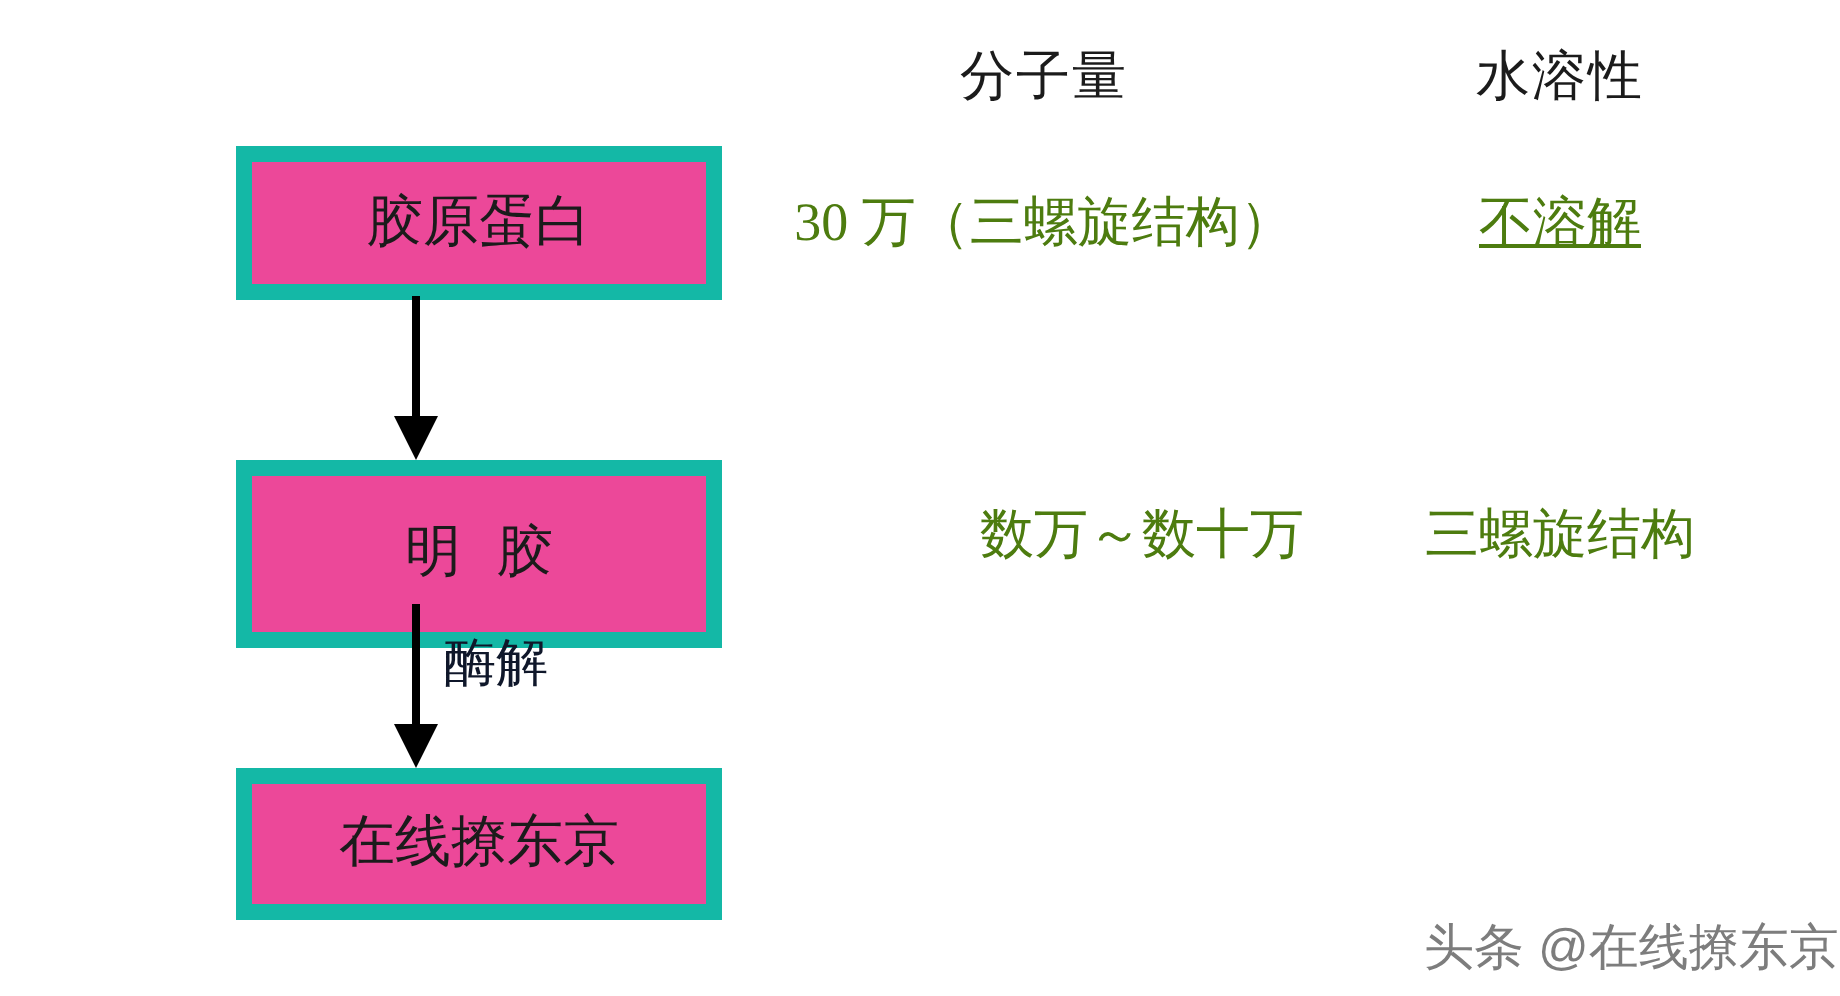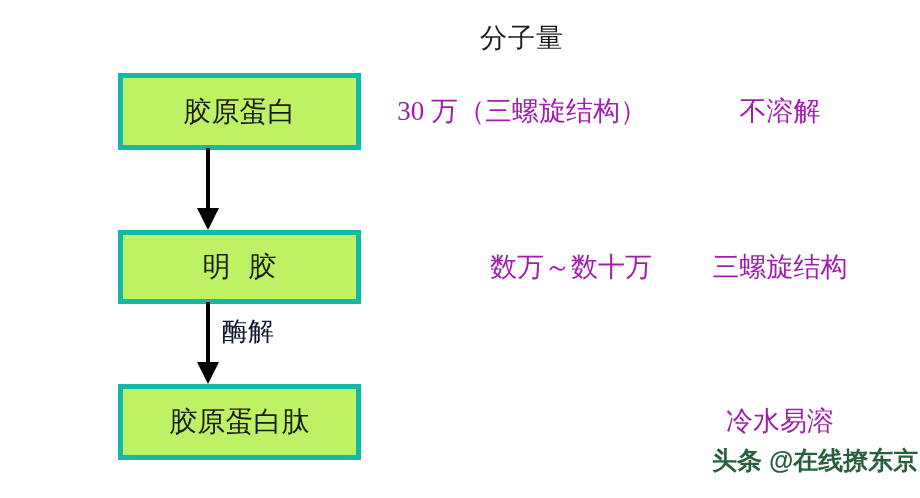--- a/index.html
+++ b/index.html
@@ -33,52 +33,52 @@
   }
   #header-mw   { left: 410px; width: 200px; }
   #header-sol  { left: 668px; width: 200px; }
 
   
   .node-box {
     position: absolute;
     left: 106px;
     width: 243px;
     box-sizing: border-box;
-    border: 5px solid #14b8a6;
-    background: #bef264;
+    border: 8px solid #14b8a6;
+    background: #ec4899;
     display: flex;
     align-items: center;
     justify-content: center;
   }
   .node-label {
     font-size: 28px;
     line-height: 34px;
     white-space: nowrap;
     color: #1b1b1b;
   }
   .node-label.spaced { letter-spacing: 18px; text-indent: 18px; }
 
   #box-collagen          { top: 73px;  height: 77px; }
-  #box-gelatin           { top: 230px; height: 74px; }
+  #box-gelatin           { top: 230px; height: 94px; }
   #box-collagen-peptide  { top: 384px; height: 76px; }
 
   
   .row-value {
     position: absolute;
     font-size: 27px;
     line-height: 34px;
     white-space: nowrap;
-    color: #a21caf;
+    color: #4d7c0f;
     text-align: center;
   }
   .col-mw  { left: 380px; width: 260px; }
   .col-sol { left: 668px; width: 200px; }
 
   #mw-row1  { top: 94px; }
-  #sol-row1 { top: 94px; }
+  #sol-row1 { top: 94px; text-decoration: underline; }
   #mw-row2  { top: 250px; text-align: right; }
   #sol-row2 { top: 250px; }
   #mw-row3  { top: 404px; }
   #sol-row3 { top: 404px; }
 
   
   .arrow {
     position: absolute;
     left: 183px;
     width: 26px;
@@ -95,37 +95,38 @@
     font-size: 26px;
     line-height: 32px;
     white-space: nowrap;
     color: #0f172a;
   }
 
   
   #watermark {
     position: absolute;
     left: 700px;
-    top: 444px;
+    top: 458px;
     font-size: 25px;
     line-height: 32px;
     white-space: nowrap;
-    color: #14532d;
+    color: #737373;
     font-family: "Liberation Sans", "DejaVu Sans", sans-serif;
-    font-weight: 700;
+    font-weight: 400;
     opacity: 0.92;
   }
 </style>
 </head>
 <body>
 
 <div id="canvas">
 
   <div class="col-header" id="header-mw">分子量</div>
 
+  <div class="col-header" id="header-sol">水溶性</div>
 
   <div class="node-box" id="box-collagen">
     <span class="node-label">胶原蛋白</span>
   </div>
 
   <div class="row-value col-mw" id="mw-row1">30 万（三螺旋结构）</div>
 
   <div class="row-value col-sol" id="sol-row1">不溶解</div>
 
   <div class="arrow" id="arrow-1">
@@ -146,21 +147,20 @@
   <div class="arrow" id="arrow-2">
     <svg width="26" height="84" viewBox="0 0 26 84" xmlns="http://www.w3.org/2000/svg">
       <rect x="11" y="0" width="4" height="64" fill="#000000"></rect>
       <polygon points="2,60 24,60 13,82" fill="#000000"></polygon>
     </svg>
   </div>
 
   <div id="arrow-label-enzyme">酶解</div>
 
   <div class="node-box" id="box-collagen-peptide">
-    <span class="node-label">胶原蛋白肽</span>
+    <span class="node-label">在线撩东京</span>
   </div>
 
 
-  <div class="row-value col-sol" id="sol-row3">冷水易溶</div>
 
   <div id="watermark">头条 @在线撩东京</div>
 
 </div>
 
 </body></html>

